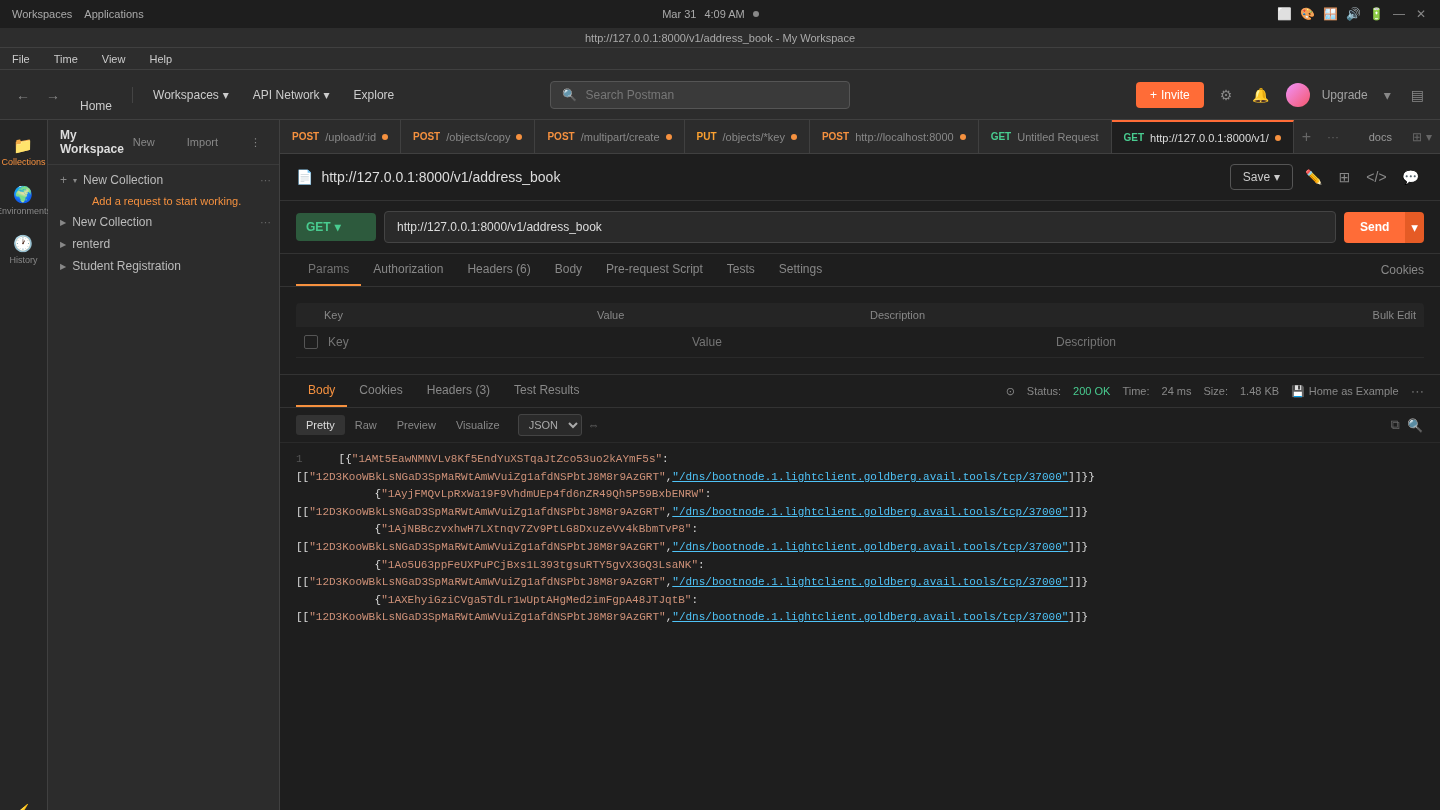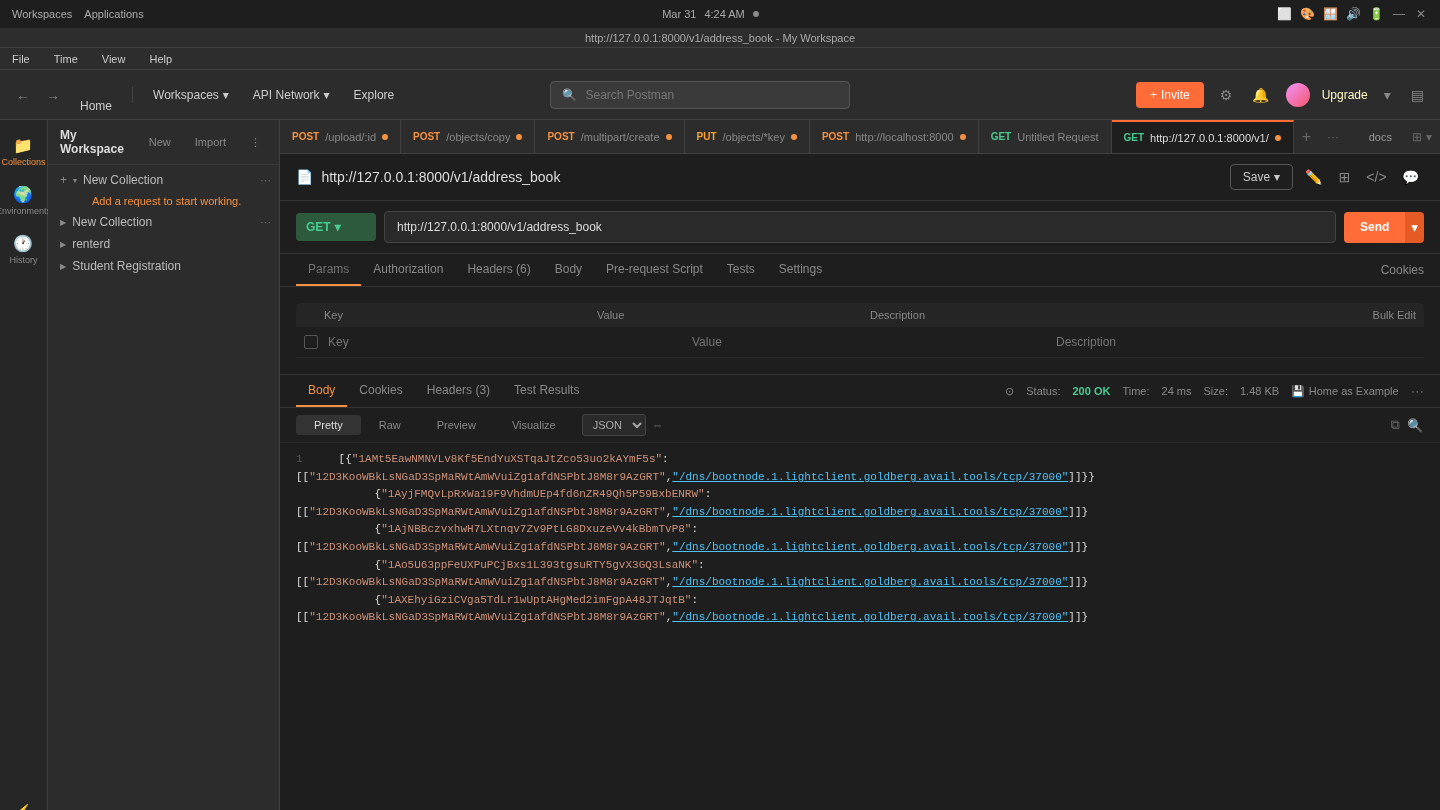--- a/index.html
+++ b/index.html
@@ -17,41 +17,41 @@
     .menu-item { cursor: pointer; padding: 2px 4px; }
 
     
     .header { height: 50px; background: #2c2c2c; display: flex; align-items: center; padding: 0 12px; gap: 8px; border-bottom: 1px solid #404040; }
     .nav-btn { background: none; border: none; color: #888; cursor: pointer; padding: 4px; font-size: 14px; }
     .home-btn { color: #ccc; font-size: 12px; cursor: pointer; padding: 4px 8px; margin-top: 23px; }
     .nav-item { color: #ccc; font-size: 12px; cursor: pointer; padding: 4px 8px; display: flex; align-items: center; gap: 4px; }
     .search-bar { flex: 1; max-width: 300px; margin: 0 auto; background: #3a3a3a; border: 1px solid #555; border-radius: 4px; padding: 6px 12px; color: #aaa; font-size: 12px; display: flex; align-items: center; gap: 8px; cursor: text; }
     .header-actions { display: flex; align-items: center; gap: 12px; margin-left: auto; }
     .invite-btn { background: #ff6c37; color: white; border: none; border-radius: 4px; padding: 6px 14px; font-size: 12px; cursor: pointer; display: flex; align-items: center; gap: 4px; }
-    .upgrade-btn { color: #fef9c3; font-size: 12px; cursor: pointer; }
+    .upgrade-btn { color: #a3a3a3; font-size: 12px; cursor: pointer; }
     .icon-btn { background: none; border: none; color: #888; cursor: pointer; font-size: 14px; padding: 4px; }
     .avatar { width: 24px; height: 24px; border-radius: 50%; background: linear-gradient(135deg, #f093fb, #f5576c); display: flex; align-items: center; justify-content: center; font-size: 10px; color: white; }
 
     
     .main { display: flex; height: calc(810px - 100px); }
 
     
     .sidebar { width: 280px; background: #2c2c2c; border-right: 1px solid #404040; display: flex; flex-direction: column; }
     .sidebar-tab { display: flex; flex-direction: column; align-items: center; padding: 8px 4px; cursor: pointer; color: #888; gap: 2px; width: 44px; border-radius: 4px; }
     .sidebar-tab.active { color: #f6913f; }
     .sidebar-tab-icon { font-size: 16px; }
     .sidebar-tab-label { font-size: 9px; }
     
     .sidebar-inner { display: flex; height: 100%; }
     .sidebar-icons { width: 48px; background: #262626; border-right: 1px solid #404040; display: flex; flex-direction: column; align-items: center; padding-top: 8px; gap: 2px; }
     .sidebar-panel { flex: 1; background: #2c2c2c; overflow-y: auto; }
 
     .workspace-header { padding: 8px 12px; display: flex; align-items: center; justify-content: space-between; border-bottom: 1px solid #3a3a3a; }
     .workspace-name { font-size: 12px; color: #ddd; font-weight: 600; }
-    .workspace-actions { display: flex; gap: 12px; }
+    .workspace-actions { display: flex; gap: 20px; }
     .ws-btn { background: none; border: none; color: #888; cursor: pointer; font-size: 11px; padding: 2px 6px; border-radius: 3px; }
 
     .collection-list { padding: 4px 0; }
     .collection-header { display: flex; align-items: center; justify-content: space-between; padding: 4px 8px 4px 12px; }
     .collection-empty { padding: 8px 20px; color: #777; font-size: 11px; }
     .collection-add { color: #f6913f; font-size: 11px; cursor: pointer; padding: 4px 20px; }
 
     
     .tabs-bar { height: 34px; background: #2c2c2c; display: flex; align-items: center; border-bottom: 1px solid #404040; overflow-x: auto; }
     .tab { display: flex; align-items: center; padding: 0 12px; height: 34px; border-right: 1px solid #404040; cursor: pointer; white-space: nowrap; font-size: 11px; color: #888; gap: 6px; min-width: 120px; }
@@ -100,27 +100,27 @@
     .params-cell { flex: 1; }
     .params-input { background: none; border: none; color: #aaa; font-size: 12px; width: 100%; padding: 2px 4px; }
     .checkbox { width: 14px; height: 14px; border: 1px solid #555; border-radius: 2px; margin-right: 8px; flex-shrink: 0; }
 
     
     .response-area { border-top: 1px solid #333; background: #1e1e1e; }
     .response-tabs-bar { display: flex; align-items: center; padding: 0 16px; border-bottom: 1px solid #333; }
     .res-tab { padding: 8px 12px; font-size: 12px; color: #888; cursor: pointer; border-bottom: 2px solid transparent; }
     .res-tab.active { color: #f6913f; border-bottom: 2px solid #f6913f; }
     .response-meta { margin-left: auto; display: flex; align-items: center; gap: 12px; font-size: 11px; }
-    .status-ok { color: #49cc90; font-weight: bold; }
+    .status-ok { color: #49cc90; }
     .status-time { color: #888; text-align: center; }
     .save-example-btn { background: none; border: none; color: #888; font-size: 11px; cursor: pointer; display: flex; align-items: center; gap: 4px; }
 
     
     .format-tabs { display: flex; align-items: center; padding: 6px 16px; border-bottom: 1px solid #2a2a2a; gap: 0; }
-    .fmt-tab { padding: 4px 18px; font-size: 11px; color: #888; cursor: pointer; border-radius: 3px; }
+    .fmt-tab { padding: 4px 10px; font-size: 11px; color: #888; cursor: pointer; border-radius: 3px; }
     .fmt-tab.active { background: #333; color: #ddd; }
     .json-select { background: #2a2a2a; border: 1px solid #444; color: #aaa; font-size: 11px; padding: 3px 6px; border-radius: 3px; margin-left: 8px; cursor: pointer; }
     .format-actions { margin-left: auto; display: flex; gap: 8px; }
     .fmt-icon-btn { background: none; border: none; color: #666; cursor: pointer; font-size: 13px; }
 
     
     .response-body { padding: 8px 16px; font-family: 'Courier New', monospace; font-size: 11px; color: #ccc; line-height: 1.6; overflow-y: auto; max-height: 180px; }
     .line-num { color: #555; margin-right: 16px; user-select: none; min-width: 20px; display: inline-block; }
     .json-str { color: #ce9178; }
     .json-url { color: #4fc3f7; text-decoration: underline; }
@@ -135,21 +135,21 @@
 </head>
 <body>
 
 <div class="title-bar">
   <div class="title-bar-left">
     <span style="cursor:pointer">Workspaces</span>
     <span style="cursor:pointer">Applications</span>
   </div>
   <div class="title-bar-center">
     <span>Mar 31</span>
-    <span>4:24 AM</span>
+    <span>4:09 AM</span>
     <span style="width:6px;height:6px;border-radius:50%;background:#888;display:inline-block;"></span>
   </div>
   <div class="title-bar-right">
     <span style="font-size:12px;">⬜</span>
     <span style="font-size:12px;">🎨</span>
     <span style="font-size:12px;">🪟</span>
     <span style="font-size:12px;">🔊</span>
     <span style="font-size:12px;">🔋</span>
     <span class="window-btn">—</span>
     <span class="window-btn">✕</span>

